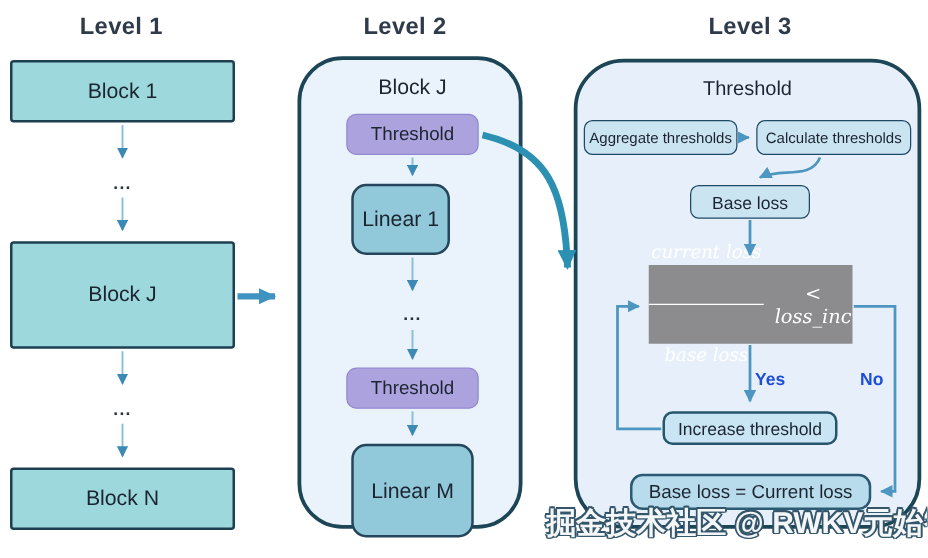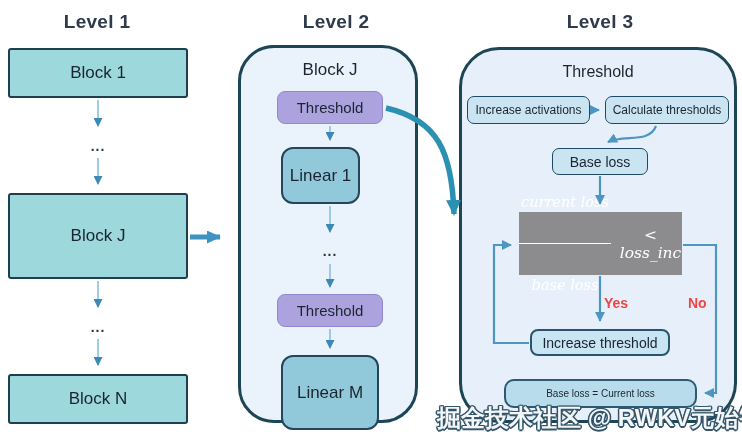--- a/index.html
+++ b/index.html
@@ -35,72 +35,72 @@
     background:#8c8c8f;border:none;display:flex;align-items:center;justify-content:center;
     gap:8px;color:#ffffff;font-family:"DejaVu Serif", serif;font-style:italic;
   }
   .frac{display:flex;flex-direction:column;align-items:center;font-size:14.5px;line-height:1.25;gap:30px;}
   .fbar{display:block;width:92px;height:1.5px;background:#ffffff;margin:2px 0;}
   .rhs{font-size:15.5px;}
   .ellip{
     position:absolute;font-size:14px;font-weight:bold;color:#2a3440;letter-spacing:1px;
     width:24px;text-align:center;line-height:10px;
   }
-  .yn{position:absolute;font-size:14px;font-weight:bold;color:#ef4444;}
+  .yn{position:absolute;font-size:14px;font-weight:bold;color:#1d4ed8;}
   .wm{
     position:absolute;font-size:24px;font-weight:bold;color:rgba(255,255,255,.95);
     white-space:nowrap;letter-spacing:0px;
     text-shadow:-1.5px 0 #33566b,1.5px 0 #33566b,0 -1.5px #33566b,0 1.5px #33566b,
       -1px -1px #33566b,1px 1px #33566b,-1px 1px #33566b,1px -1px #33566b;
   }
   svg.overlay{position:absolute;left:0;top:0;pointer-events:none;}
 </style>
 </head>
 <body>
 
 <div class="stage">
 
   <div class="hdr" style="left:37px;top:11px;">Level 1</div>
-  <div class="hdr" style="left:276px;top:11px;">Level 2</div>
+  <div class="hdr" style="left:264px;top:11px;">Level 2</div>
   <div class="hdr" style="left:540px;top:11px;">Level 3</div>
 
   <div class="box blk" style="left:8px;top:48px;width:180px;height:50px;">Block 1</div>
   <div class="ellip" style="left:86px;top:141px;">...</div>
   <div class="box blk" style="left:8px;top:193px;width:180px;height:86px;">Block J</div>
   <div class="ellip" style="left:86px;top:322px;">...</div>
   <div class="box blk" style="left:8px;top:374px;width:180px;height:50px;">Block N</div>
 
   <div class="panel" style="left:238px;top:45px;width:180px;height:378px;border-radius:36px;"></div>
   <div class="panel-lbl" style="left:278px;top:60px;width:104px;font-size:17px;">Block J</div>
   <div class="box purple" style="left:277px;top:91px;width:106px;height:33px;">Threshold</div>
   <div class="box linear" style="left:281px;top:147px;width:79px;height:57px;">Linear 1</div>
   <div class="ellip" style="left:318px;top:246px;">...</div>
   <div class="box purple" style="left:277px;top:294px;width:106px;height:33px;">Threshold</div>
   <div class="box linear" style="left:281px;top:355px;width:98px;height:75px;">Linear M</div>
 
   <div class="panel" style="left:459px;top:47px;width:278px;height:376px;border-radius:40px;background:#e7f0fa;"></div>
   <div class="panel-lbl" style="left:548px;top:63px;width:100px;font-size:16px;">Threshold</div>
-  <div class="box lbox" style="left:467px;top:96px;width:123px;height:28px;font-size:12px;">Increase activations</div>
+  <div class="box lbox" style="left:467px;top:96px;width:123px;height:28px;font-size:12px;">Aggregate thresholds</div>
   <div class="box lbox" style="left:605px;top:96px;width:124px;height:28px;font-size:12px;">Calculate thresholds</div>
   <div class="box lbox" style="left:552px;top:148px;width:96px;height:27px;font-size:14px;">Base loss</div>
 
   <div class="box gray" style="left:519px;top:212px;width:163px;height:63px;">
     <span class="frac">
       <span>current loss</span>
       <span class="fbar"></span>
       <span>base loss</span>
     </span>
     <span class="rhs">&lt; loss_inc</span>
   </div>
 
   <div class="yn" style="left:604px;top:295px;">Yes</div>
   <div class="yn" style="left:688px;top:295px;">No</div>
 
   <div class="box lbox" style="left:530px;top:329px;width:140px;height:27px;font-size:14px;border-width:2px;border-radius:8px;background:#c9e4f3;border-color:#27566c;">Increase threshold</div>
-  <div class="box lbox" style="left:504px;top:379px;width:193px;height:29px;font-size:10px;border-width:2px;border-radius:10px;background:#b9dcec;border-color:#2b5a72;">Base loss = Current loss</div>
+  <div class="box lbox" style="left:504px;top:379px;width:193px;height:29px;font-size:15px;border-width:2px;border-radius:10px;background:#b9dcec;border-color:#2b5a72;">Base loss = Current loss</div>
 
   <svg class="overlay" width="742" height="446" viewBox="0 0 742 446">
     <defs>
       <marker id="mS" markerUnits="userSpaceOnUse" markerWidth="10" markerHeight="9" refX="8" refY="4.5" orient="auto">
         <path d="M0,0 L9,4.5 L0,9 Z" fill="#3c89b5"></path>
       </marker>
       <marker id="mM" markerUnits="userSpaceOnUse" markerWidth="11" markerHeight="10" refX="9" refY="5" orient="auto">
         <path d="M0,0 L10,5 L0,10 Z" fill="#4e96c2"></path>
       </marker>
       <marker id="mB" markerUnits="userSpaceOnUse" markerWidth="15" markerHeight="13" refX="13" refY="6.5" orient="auto">

